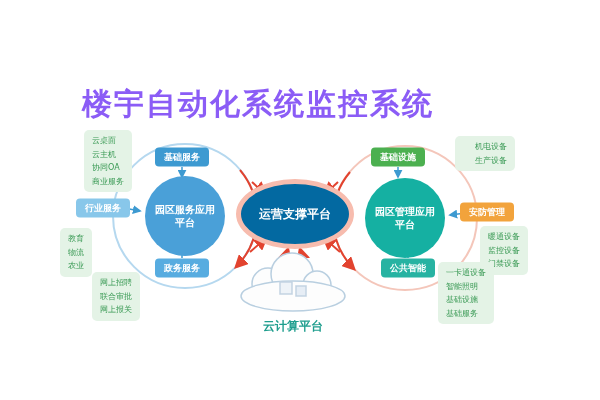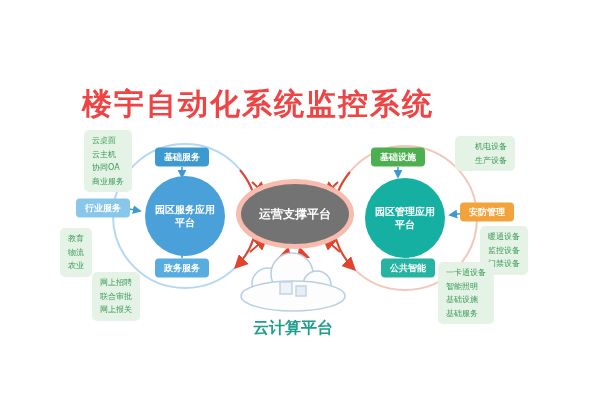--- a/index.html
+++ b/index.html
@@ -1,29 +1,29 @@
 <!DOCTYPE html>
 <html><head>
 <meta charset="utf-8">
 <style>
   html,body{margin:0;padding:0;}
   body{width:600px;height:400px;background:#ffffff;font-family:"DejaVu Sans","Liberation Sans",sans-serif;}
   #canvas{position:relative;width:600px;height:400px;background:#ffffff;overflow:hidden;}
 
   .title{position:absolute;top:84px;left:0;width:516px;text-align:center;
-         font-size:30px;font-weight:bold;color:#ef4444;letter-spacing:2px;}
+         font-size:30px;font-weight:bold;color:#8b5cf6;letter-spacing:2px;}
 
   svg.overlay{position:absolute;left:0;top:0;width:600px;height:400px;}
 
   .platform{position:absolute;transform:translate(-50%,-50%);display:flex;align-items:center;justify-content:center;
             text-align:center;color:#fff;font-weight:bold;border-radius:50%;}
   .platform-left{left:185px;top:216px;width:80px;height:80px;background:#4aa0d8;font-size:10px;line-height:1.35;}
   .platform-left .inner, .platform-right .inner{width:64px;}
   .platform-right{left:405px;top:218px;width:80px;height:80px;background:#15b0a2;font-size:10px;line-height:1.35;justify-content:center;}
-  .platform-center{left:295px;top:214px;width:108px;height:60px;background:#737373;border:5px solid #f7bcae;
+  .platform-center{left:295px;top:214px;width:108px;height:60px;background:#0369a1;border:5px solid #f7bcae;
                    font-size:12px;white-space:nowrap;}
 
   .pill{position:absolute;transform:translate(-50%,-50%);color:#fff;font-size:9px;font-weight:bold;
         padding:3px 9px;border-radius:4px;white-space:nowrap;}
   .pill-lt{left:182px;top:157px;background:#3d9ad1;}
   .pill-ll{left:103px;top:208px;background:#88c7ea;}
   .pill-lb{left:182px;top:268px;background:#57ace0;}
   .pill-rt{left:398px;top:157px;background:#4cb050;}
   .pill-rr{left:487px;top:212px;background:#f2a33c;}
   .pill-rb{left:408px;top:268px;background:#27b3a2;}
@@ -31,21 +31,21 @@
   .greenbox{position:absolute;background:#e4f3e6;color:#3a9a55;font-size:8px;line-height:1.7;
             padding:4px 8px;border-radius:5px;}
   .box-cloudsvc{left:84px;top:130px;}
   .box-industries{left:60px;top:228px;}
   .box-gov{left:92px;top:272px;}
   .box-eq-top{left:455px;top:136px;padding-left:20px;}
   .box-eq-right{left:480px;top:226px;}
   .box-eq-bottom{left:438px;top:262px;}
 
   .cloud-label{position:absolute;left:293px;top:318px;transform:translateX(-50%);
-               color:#1f9e8e;font-size:16px;font-weight:bold;white-space:nowrap;}
+               color:#1f9e8e;font-size:12px;font-weight:bold;white-space:nowrap;}
 </style>
 </head>
 <body>
 
 <div id="canvas">
 
   <svg class="overlay" viewBox="0 0 600 400">
     <defs>
       <marker id="arrR" viewBox="0 0 10 10" refX="8" refY="5" markerWidth="7" markerHeight="7" orient="auto-start-reverse">
         <path d="M0,0 L10,5 L0,10 z" fill="#e2432f"></path>

